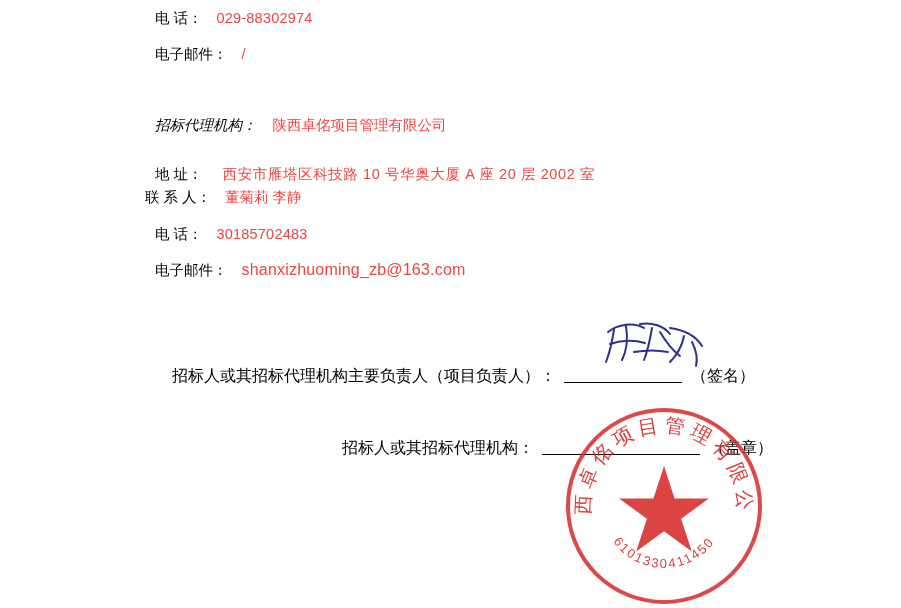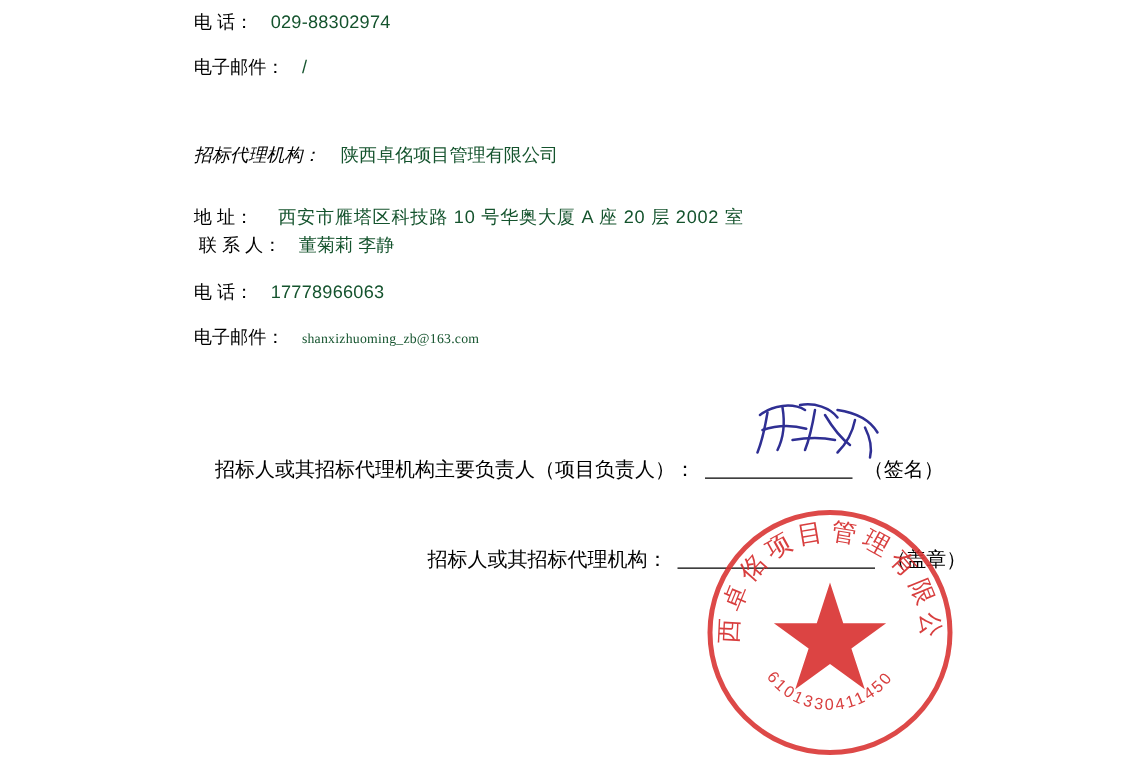--- a/index.html
+++ b/index.html
@@ -27,44 +27,44 @@
     align-items: baseline;
     white-space: nowrap;
     font-size: 14.5px;
     line-height: 20px;
   }
   .label {
     color: #000000;
     letter-spacing: 0px;
   }
   .value {
-    color: #14532d;
+    color: #ef4444;
     margin-left: 14px;
   }
   .value.mono {
     font-family: "Liberation Sans", sans-serif;
     letter-spacing: 0.2px;
   }
 
   
   #r-phone-top   { left: 155px; top: 8px; }
   #r-email-top   { left: 155px; top: 44px; }
 
   
   #r-agency      { left: 155px; top: 115px; }
   #r-address     { left: 155px; top: 164px; }
-  #r-contact     { left: 159px; top: 187px; align-items: flex-end; }
+  #r-contact     { left: 145px; top: 187px; align-items: flex-end; }
   #r-phone       { left: 155px; top: 224px; }
   #r-email       { left: 155px; top: 260px; }
 
   #r-agency .value  { margin-left: 16px; }
   #r-address .value { margin-left: 20px; letter-spacing: 0.6px;}
   #r-contact .value { margin-left: 14px; }
   #r-phone .value   { margin-left: 14px; }
-  #r-email .value   { margin-left: 14px; font-size: 11px; font-family: Liberation Serif, serif;}
+  #r-email .value   { margin-left: 14px; font-size: 16px;}
 
   .agency-label {
     display: inline-block;
     font-style: italic;
   }
 
   
   .sigline {
     position: absolute;
     font-size: 16px;
@@ -137,21 +137,21 @@
     <span class="value">西安市雁塔区科技路 10 号华奥大厦 A 座 20 层 2002 室</span>
   </div>
 
   <div class="row" id="r-contact">
     <span class="label">联 系 人：</span>
     <span class="value">董菊莉 李静</span>
   </div>
 
   <div class="row" id="r-phone">
     <span class="label">电     话：</span>
-    <span class="value mono">17778966063</span>
+    <span class="value mono">30185702483</span>
   </div>
 
   <div class="row" id="r-email">
     <span class="label">电子邮件：</span>
     <span class="value mono">shanxizhuoming_zb@163.com</span>
   </div>
 
   <div class="sigline" id="sig-principal">
     <span>招标人或其招标代理机构主要负责人（项目负责人）：</span>
     <span class="blank-underline"></span>

